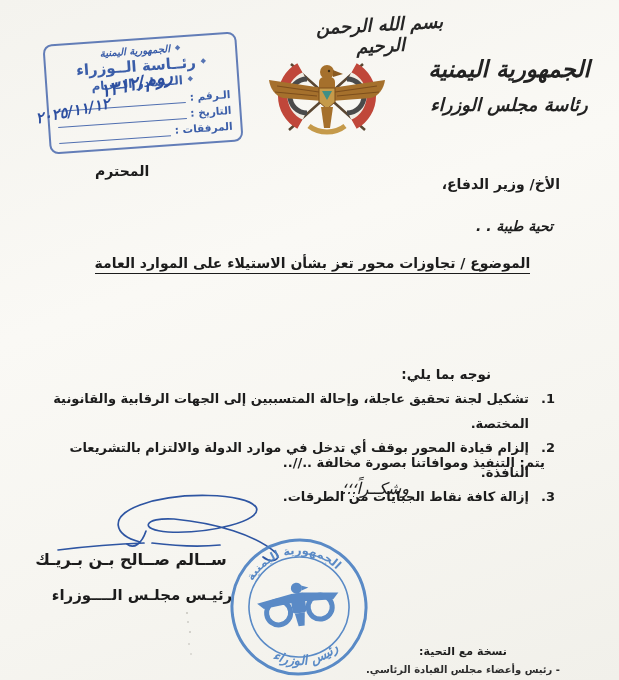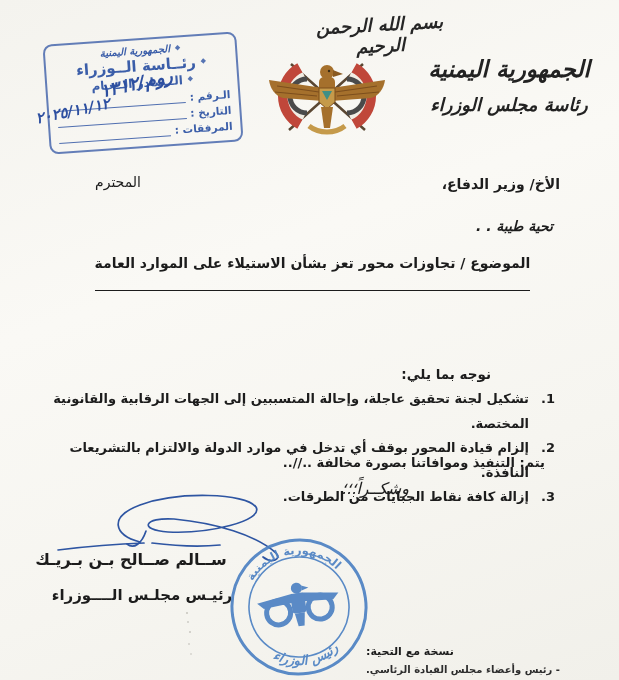--- a/index.html
+++ b/index.html
@@ -36,24 +36,24 @@
     font-size:18px; font-weight:bold; font-style:italic; color:#262626;
     transform:rotate(-3deg); letter-spacing:1px;
   }
   .emblem { position:absolute; left:253px; top:46px; width:148px; height:94px; }
   .letterhead-right { position:absolute; right:12px; top:56px; width:196px; text-align:center; color:#222; }
   .lh-line1 { font-size:23px; font-weight:bold; font-style:italic; letter-spacing:1px; }
   .lh-line2 { font-size:18px; font-weight:bold; font-style:italic; margin-top:12px; letter-spacing:1px; }
 
   
   .addressee { position:absolute; right:59px; top:176px; font-size:14px; font-weight:bold; }
-  .honorific { position:absolute; left:95px;  top:174px; font-size:14px; font-weight:normal; }
+  .honorific { position:absolute; left:95px;  top:163px; font-size:14px; font-weight:bold; }
   .greeting  { position:absolute; right:66px; top:218px; font-size:14px; font-weight:bold; font-style:italic;text-align:right; }
   .subject   { position:absolute; right:52px; left:58px; top:255px; text-align:center; font-size:14px; font-weight:bold; }
-  .subject span { border-bottom:1.6px solid #1c1c1c; padding-bottom:19px; }
+  .subject span { border-bottom:1.6px solid #1c1c1c; padding-bottom:2px; }
   .body-par {
     position:absolute; right:40px; left:36px; top:290px;
     font-size:13px; font-weight:bold; line-height:30.5px;
     text-align:justify; text-align-last:right; text-indent:16px;
   }
   .directive-intro { position:absolute; right:128px; top:366px; font-size:13.5px; font-weight:bold; }
   .directives { position:absolute; right:64px; left:40px; top:387px; font-size:13px; font-weight:bold; }
   .directive-row { display:flex; gap:11px; line-height:24.5px; }
   .d-num { min-width:15px; }
   .execution { position:absolute; right:74px; top:455px; font-size:13px; font-weight:bold; }
@@ -62,21 +62,21 @@
   
   .signature-ink { position:absolute; left:48px; top:487px; width:238px; height:84px; }
   .sig-name  { position:absolute; left:24px; top:550px; width:214px; text-align:center;
                font-size:16px; font-weight:bold; letter-spacing:1.5px; }
   .sig-title { position:absolute; left:42px; top:586px; width:200px; text-align:center;
                font-size:15px; font-weight:bold; letter-spacing:1px; }
   .pm-seal { position:absolute; left:228px; top:536px; width:142px; height:142px;
              opacity:.92; transform:rotate(-8deg); }
 
   
-  .footer { position:absolute; right:59px; top:645px; text-align:left; }
+  .footer { position:absolute; right:59px; top:645px; text-align:center; }
   .cc-label { font-size:11px; font-weight:bold; }
   .cc-item  { font-size:10px; font-weight:bold; margin-top:6px; color:#2d2d2d; }
 
   .scan-noise { position:absolute; left:186px; top:612px; width:2px; height:2px;
     background:#c6c4bd; border-radius:50%;
     box-shadow:1px 9px 0 #cdccc6, 3px 19px 0 #c9c7c1, 2px 31px 0 #d2d0ca, 4px 41px 0 #d6d4ce; }
 </style>
 </head>
 <body>
 

